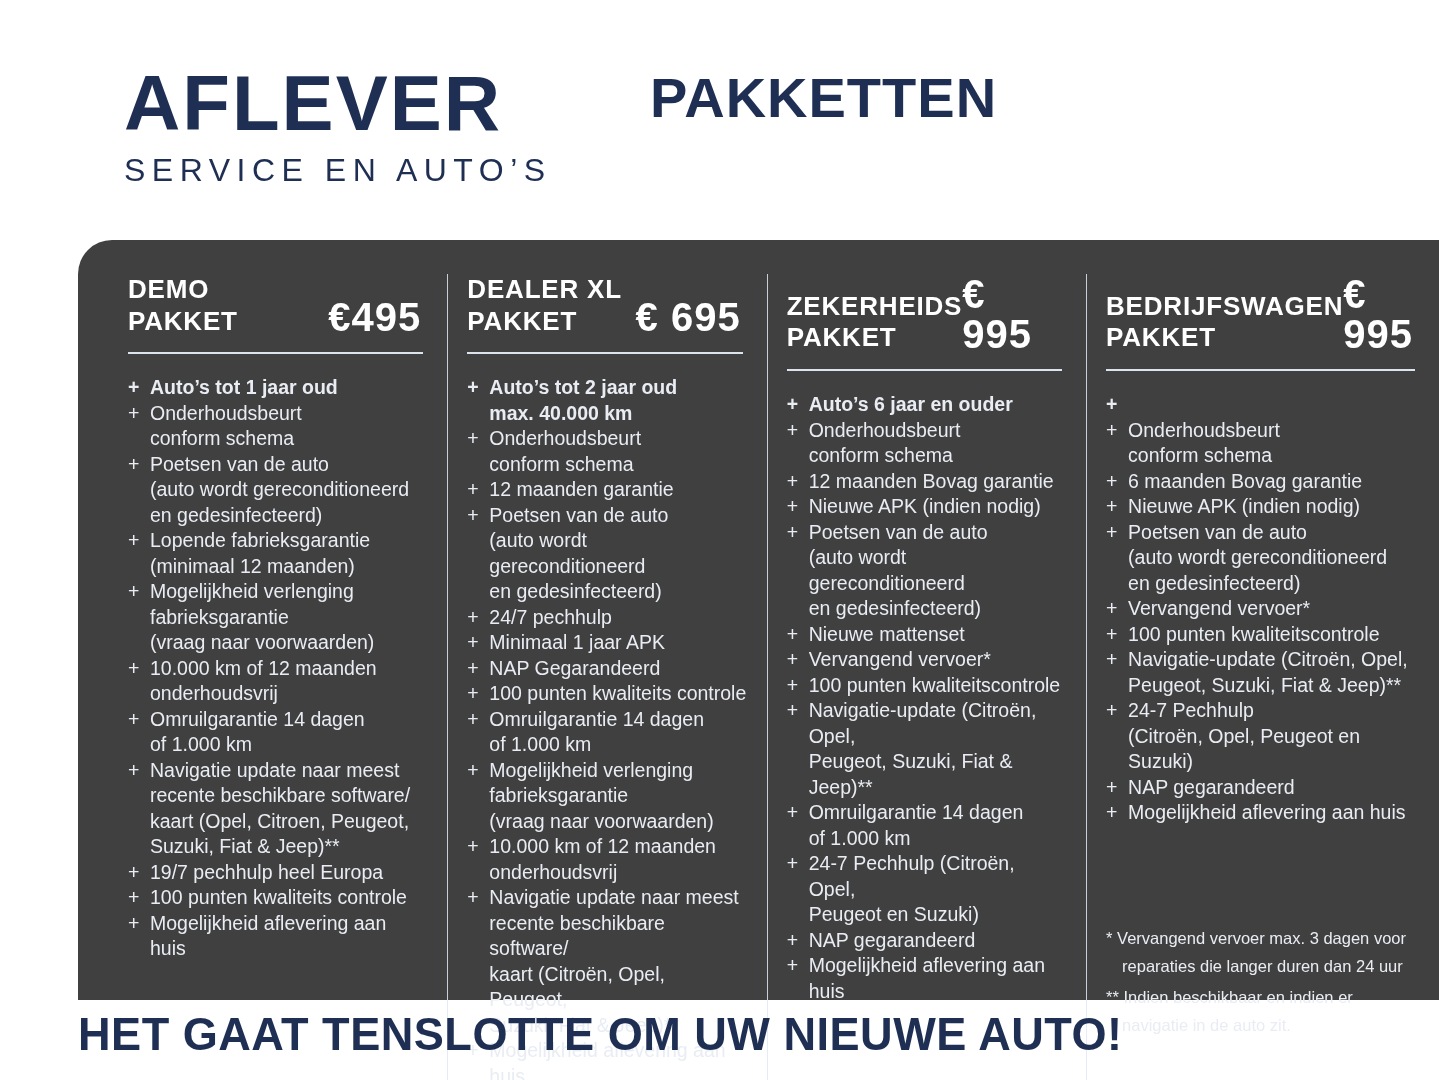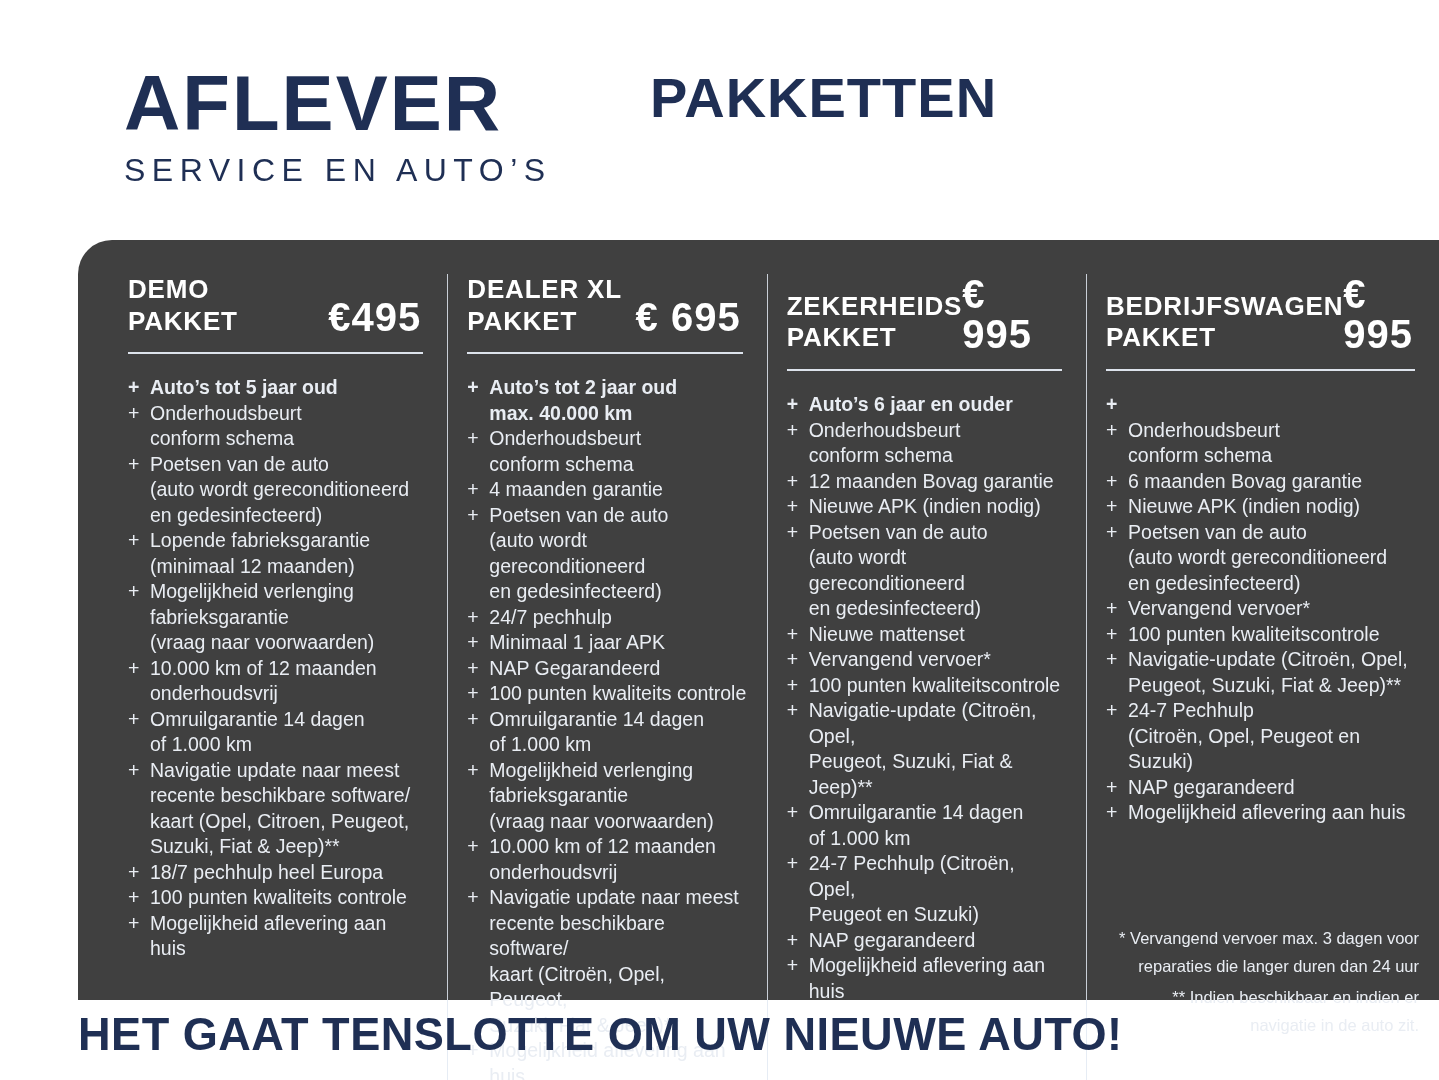--- a/index.html
+++ b/index.html
@@ -26,21 +26,21 @@
   .pkg-price { font-size:40px; font-weight:bold; color:#ffffff; letter-spacing:1px;
                padding-right:6px; line-height:1; }
   .rule { height:2px; background:#dde3ec; margin:15px 4px 21px 0; }
 
   .items { color:#e9edf3; font-size:19.5px; line-height:25.5px; }
   .item { display:flex; }
   .item .plus { width:22px; flex:none; }
   .item.bold { font-weight:bold; }
 
   .footnotes { margin-top:98px; color:#e9edf3; font-size:16.5px; line-height:28px; }
-  .fn { margin-bottom:3px;text-align:right; }
+  .fn { margin-bottom:3px; }
   .fn div + div { padding-left:16px; }
 
   
   .tagline { position:absolute; left:78px; top:1006px; color:#1f2f54;
              font-size:47px; font-weight:bold; letter-spacing:0.5px;
              transform:scaleX(0.96); transform-origin:left; white-space:nowrap; }
 </style>
 </head>
 <body>
 
@@ -56,21 +56,21 @@
 <div class="panel">
     <div class="col">
     <div class="pkg-head">
       <div class="pkg-name">DEMO<br>PAKKET</div>
       <div class="pkg-price">€495</div>
     </div>
     <div class="rule"></div>
     <div class="items">
         <div class="item bold">
           <span class="plus">+</span>
-          <span>Auto’s tot 5 jaar oud</span>
+          <span>Auto’s tot 1 jaar oud</span>
         </div>
         <div class="item">
           <span class="plus">+</span>
           <span>Onderhoudsbeurt<br>conform schema</span>
         </div>
         <div class="item">
           <span class="plus">+</span>
           <span>Poetsen van de auto<br>(auto wordt gereconditioneerd<br>en gedesinfecteerd)</span>
         </div>
         <div class="item">
@@ -88,21 +88,21 @@
         <div class="item">
           <span class="plus">+</span>
           <span>Omruilgarantie 14 dagen<br>of 1.000 km</span>
         </div>
         <div class="item">
           <span class="plus">+</span>
           <span>Navigatie update naar meest<br>recente beschikbare software/<br>kaart (Opel, Citroen,  Peugeot,<br>Suzuki, Fiat &amp; Jeep)**</span>
         </div>
         <div class="item">
           <span class="plus">+</span>
-          <span>18/7 pechhulp heel Europa</span>
+          <span>19/7 pechhulp heel Europa</span>
         </div>
         <div class="item">
           <span class="plus">+</span>
           <span>100 punten kwaliteits controle</span>
         </div>
         <div class="item">
           <span class="plus">+</span>
           <span>Mogelijkheid aflevering aan huis</span>
         </div>
       </div>
@@ -117,21 +117,21 @@
         <div class="item bold">
           <span class="plus">+</span>
           <span>Auto’s tot 2 jaar oud<br>max. 40.000 km</span>
         </div>
         <div class="item">
           <span class="plus">+</span>
           <span>Onderhoudsbeurt<br>conform schema</span>
         </div>
         <div class="item">
           <span class="plus">+</span>
-          <span>4 maanden garantie</span>
+          <span>12 maanden garantie</span>
         </div>
         <div class="item">
           <span class="plus">+</span>
           <span>Poetsen van de auto<br>(auto wordt gereconditioneerd<br>en gedesinfecteerd)</span>
         </div>
         <div class="item">
           <span class="plus">+</span>
           <span>24/7 pechhulp</span>
         </div>
         <div class="item">

